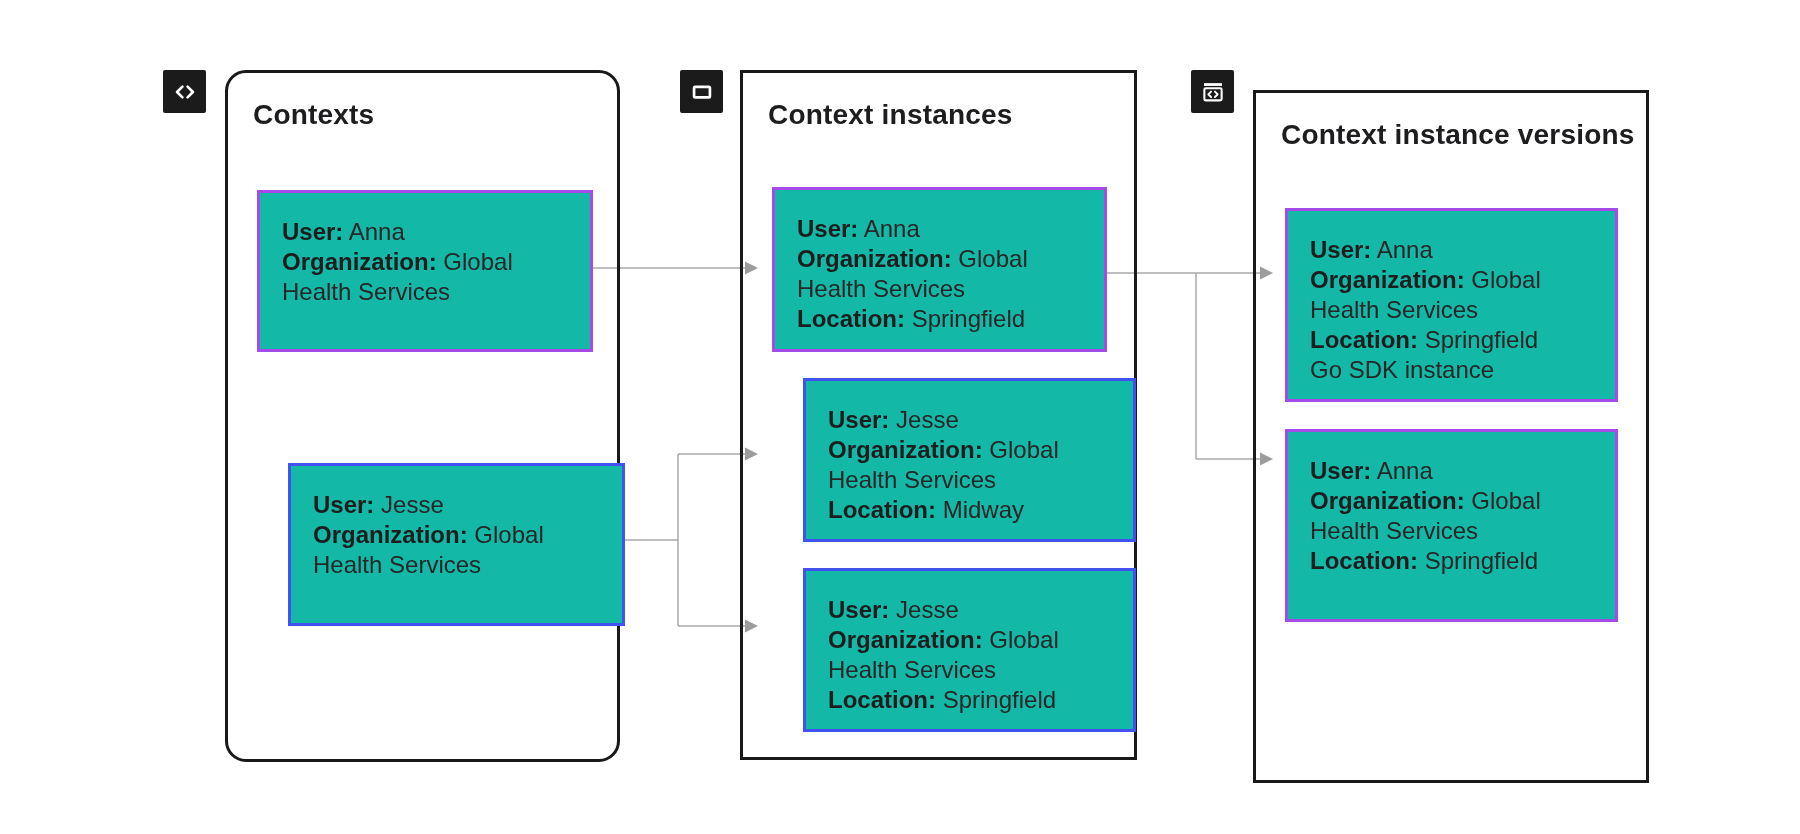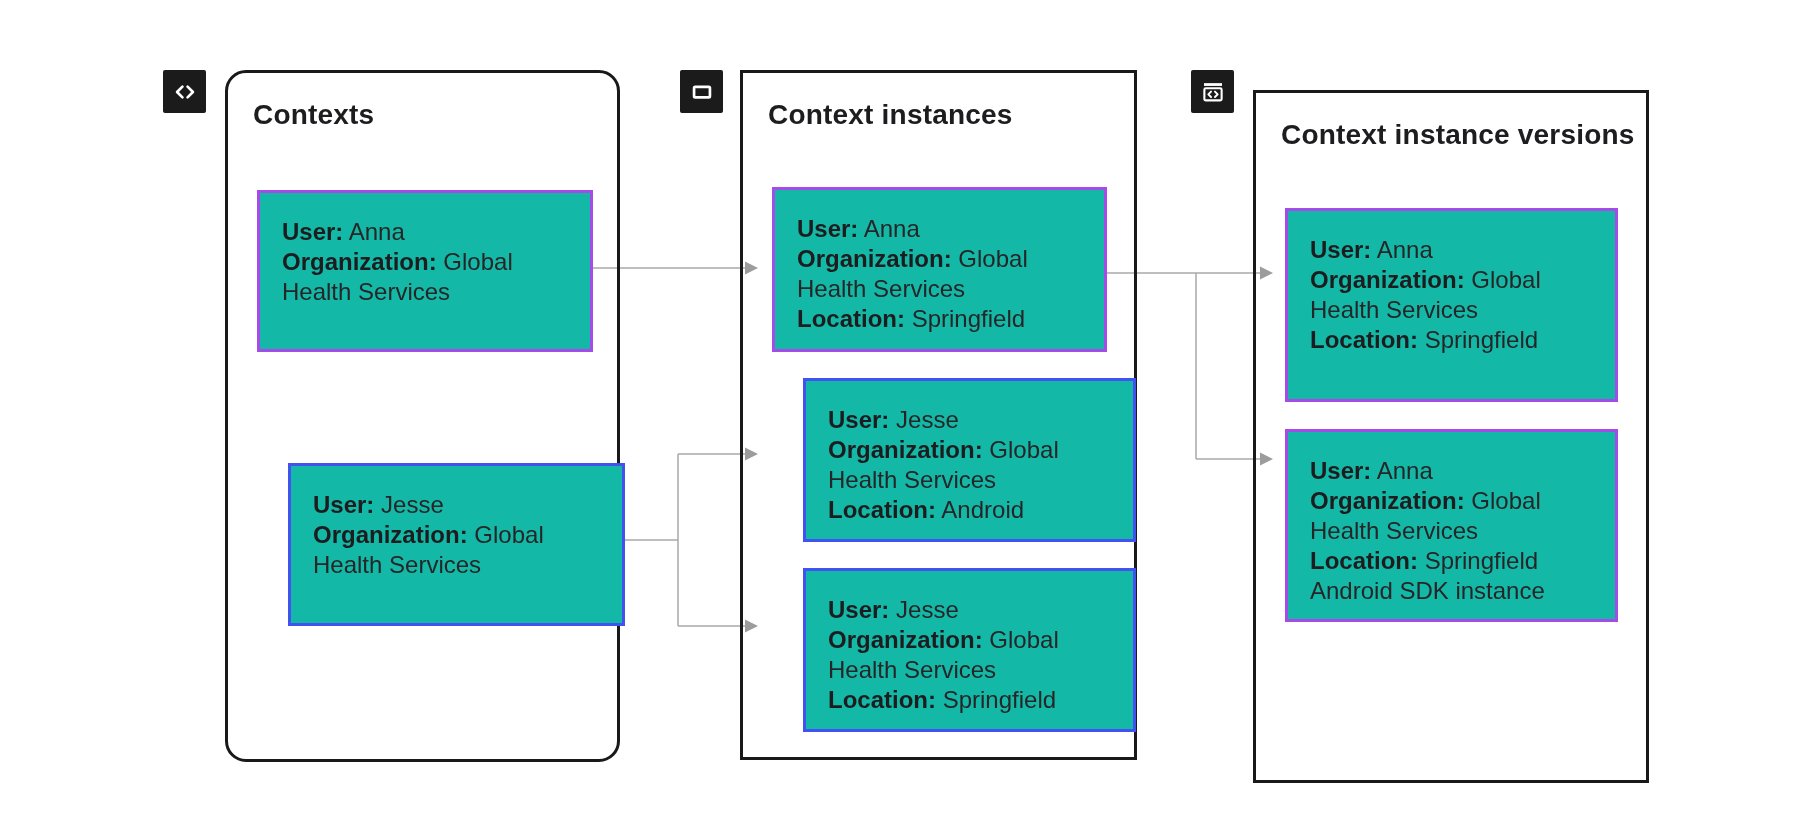--- a/index.html
+++ b/index.html
@@ -114,21 +114,21 @@
       <div class="field">
         <span class="lbl">User:</span>
         <span class="val">Jesse</span>
       </div>
       <div class="field">
         <span class="lbl">Organization:</span>
         <span class="val">Global Health Services</span>
       </div>
       <div class="field">
         <span class="lbl">Location:</span>
-        <span class="val">Android</span>
+        <span class="val">Midway</span>
       </div>
     </div>
 
     <div class="card blue" style="left:29px;top:495px;width:333px;height:164px;">
       <div class="field">
         <span class="lbl">User:</span>
         <span class="val">Jesse</span>
       </div>
       <div class="field">
         <span class="lbl">Organization:</span>
@@ -150,34 +150,34 @@
         <span class="val">Anna</span>
       </div>
       <div class="field">
         <span class="lbl">Organization:</span>
         <span class="val">Global Health Services</span>
       </div>
       <div class="field">
         <span class="lbl">Location:</span>
         <span class="val">Springfield</span>
       </div>
+      <div class="field">
+        <span class="val">Go SDK instance</span>
+      </div>
     </div>
 
     <div class="card purple" style="left:29px;top:336px;width:333px;height:193px;">
       <div class="field">
         <span class="lbl">User:</span>
         <span class="val">Anna</span>
       </div>
       <div class="field">
         <span class="lbl">Organization:</span>
         <span class="val">Global Health Services</span>
       </div>
       <div class="field">
         <span class="lbl">Location:</span>
         <span class="val">Springfield</span>
       </div>
-      <div class="field">
-        <span class="val">Android SDK instance</span>
-      </div>
     </div>
   </section>
 
 </div>
 
 </body></html>

